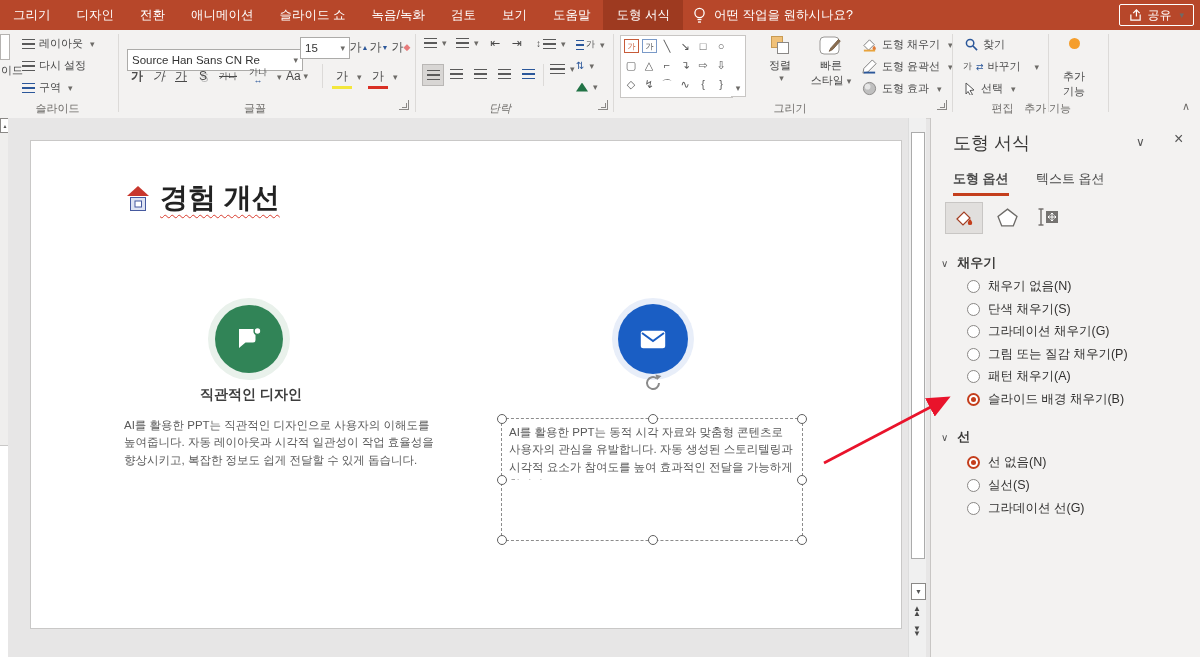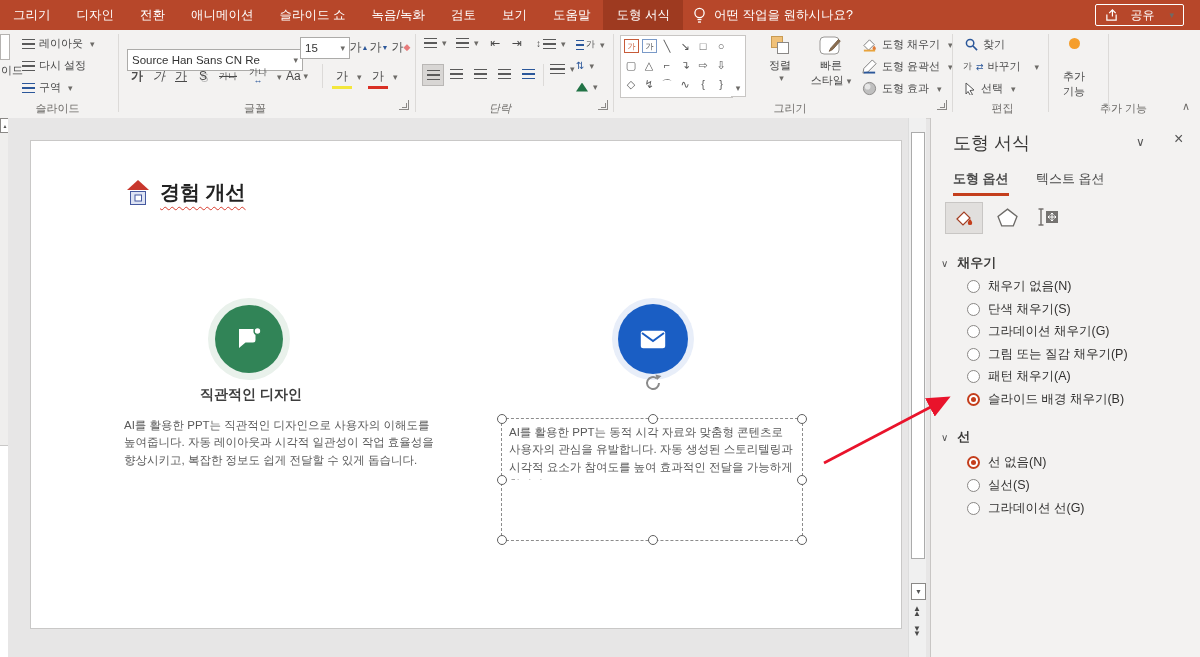--- a/index.html
+++ b/index.html
@@ -6,22 +6,22 @@
   #app{position:relative;width:1200px;height:657px;background:#E7E6E6;
        font-family:"Liberation Sans","DejaVu Sans",sans-serif;overflow:hidden;
        -webkit-font-smoothing:antialiased;color:#444;}
   .abs{position:absolute;}
   
   #menubar{position:absolute;left:0;top:0;width:1200px;height:30px;background:#B7472A;
            display:flex;align-items:stretch;color:#fff;font-size:12.5px;}
   .mtab{display:flex;align-items:center;padding:0 13px;cursor:default;white-space:nowrap;}
   .mtab.active{background:#9E3A20;}
   .tellme{display:flex;align-items:center;gap:8px;padding:0 10px;flex:1;}
-  .share{display:flex;align-items:center;gap:12px;border:1px solid #fff;border-radius:2px;
-         margin:4px 16px 4px 0;padding:0 9px;font-size:12px;}
+  .share{display:flex;align-items:center;gap:5px;border:1px solid #fff;border-radius:2px;
+         margin:4px 6px 4px 0;padding:0 9px;font-size:12px;}
   
   #ribbon{position:absolute;left:0;top:30px;width:1200px;height:88px;background:#F3F2F1;
           border-bottom:1px solid #D5D3D1;font-size:11px;color:#4a4a4a;}
   .vdiv{position:absolute;top:4px;height:78px;width:1px;background:#DCDAD8;}
   .grp-label{position:absolute;top:71px;font-size:11px;color:#6d6b68;text-align:center;}
   .launcher{position:absolute;width:9px;height:9px;border-left:1px solid #8a8886;border-top:1px solid #8a8886;transform:rotate(180deg);}
   .launcher:after{content:"";position:absolute;left:1px;top:1px;width:4px;height:4px;
        border-left:1.4px solid #8a8886;border-top:1.4px solid #8a8886;}
   .rbtn{position:absolute;display:flex;align-items:center;justify-content:center;color:#4a4a4a;}
   .combo{position:absolute;background:#fff;border:1px solid #ACABA9;display:flex;align-items:center;
@@ -32,21 +32,21 @@
         background:repeating-linear-gradient(to bottom,#5a5a5a 0 1.4px,transparent 1.4px 4.3px);}
   .bars.blue{background:repeating-linear-gradient(to bottom,#2b579a 0 1.4px,transparent 1.4px 4.3px);}
   .selbtn{background:#D8D6D4;border:1px solid #B9B7B5;}
   .shape-cell{width:18px;height:18px;display:flex;align-items:center;justify-content:center;
               font-size:11px;color:#5a5a5a;}
   .stack3{position:absolute;display:flex;flex-direction:column;align-items:center;font-size:11px;}
   
   #canvas{position:absolute;left:8px;top:118px;width:900px;height:539px;background:#E7E6E6;}
   #slide{position:absolute;left:22px;top:22px;width:870px;height:487px;background:#fff;border:1px solid #C9C8C7;}
   .slide-title{position:absolute;left:95px;top:38px;display:flex;align-items:center;gap:10px;}
-  .slide-title span{font-size:20px;font-weight:bold;color:#222;
+  .slide-title span{font-size:28px;font-weight:bold;color:#222;
         text-decoration:underline wavy #D83B2D 1px;text-underline-offset:7px;}
   .ring{position:absolute;border-radius:50%;}
   .card-head{position:absolute;font-size:14px;font-weight:bold;color:#3d3d3d;text-align:center;}
   .card-body{position:absolute;font-size:11.5px;line-height:1.5;color:#595959;overflow:hidden;}
   #selbox{position:absolute;left:470px;top:277px;width:300px;height:121px;border:1px dashed #8c8c8c;}
   .handle{position:absolute;width:8px;height:8px;border-radius:50%;background:#fff;border:1.6px solid #5f5f5f;}
   
   #vscroll{position:absolute;left:908px;top:118px;width:17px;height:539px;background:#F0F0F0;border-left:1px solid #DDD;}
   .sbtn{position:absolute;background:#fff;border:1px solid #8a8886;display:flex;align-items:center;justify-content:center;
         font-size:7px;color:#555;}
@@ -325,21 +325,21 @@
         <span class="chev">▾</span>
     </div>
     <span class="grp-label" style="left:975px;width:55px;">편집</span>
     <div class="vdiv" style="left:1048px;"></div>
 
     <div class="stack3" style="left:1052px;top:8px;width:44px;">
       <span style="width:11px;height:11px;border-radius:50%;background:#F59E2C;display:inline-block;"></span>
       <span style="margin-top:20px;">추가</span>
       <span>기능</span>
     </div>
-    <span class="grp-label" style="left:1096px;width:55px;">추가 기능</span>
+    <span class="grp-label" style="left:1020px;width:55px;font-family:Liberation Serif, serif;">추가 기능</span>
     <div class="vdiv" style="left:1108px;"></div>
     <span class="abs" style="left:1182px;top:70px;font-size:11px;color:#6d6b68;">∧</span>
   </div>
 
   <div id="lsliver">
     <div class="sbtn" style="left:0;top:0;width:8px;height:13px;font-size:5px;">
         <span>▲</span>
       </div>
     <div class="abs" style="left:0;top:327px;width:8px;height:212px;background:#fff;border-top:1px solid #C9C8C7;"></div>
   </div>

